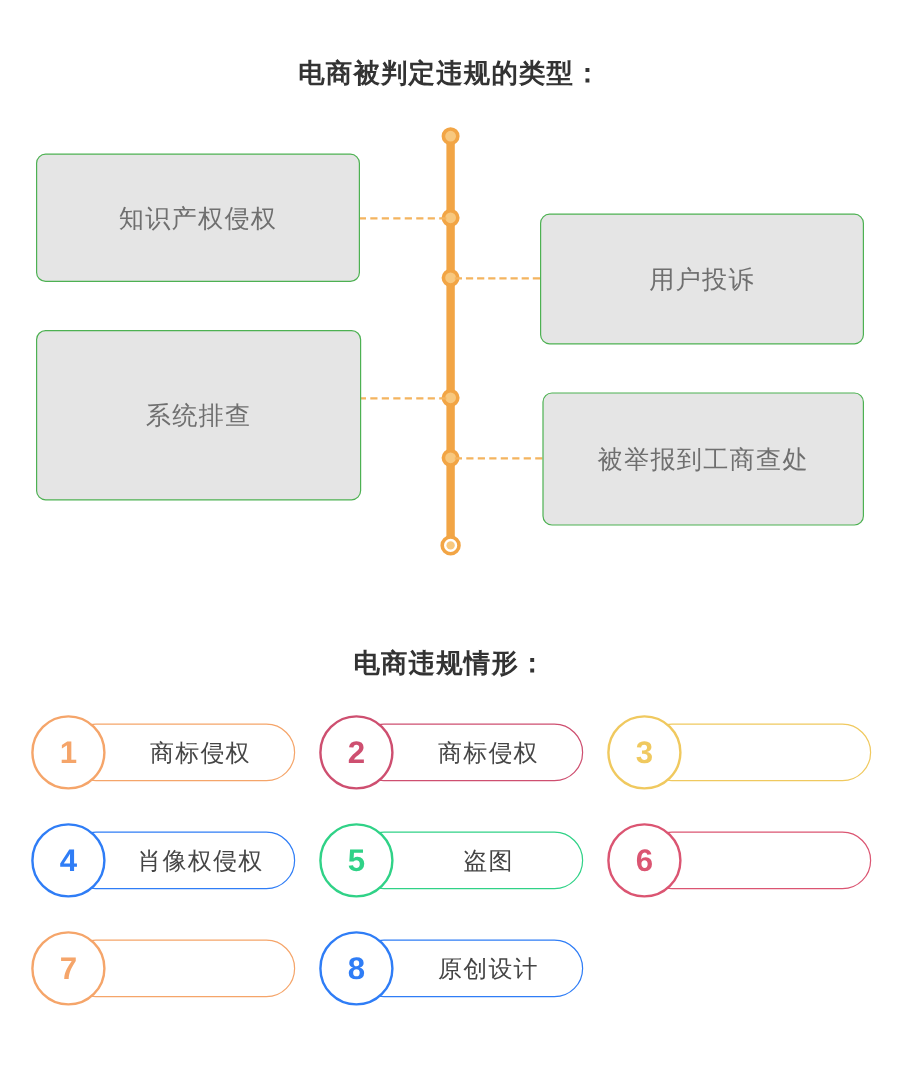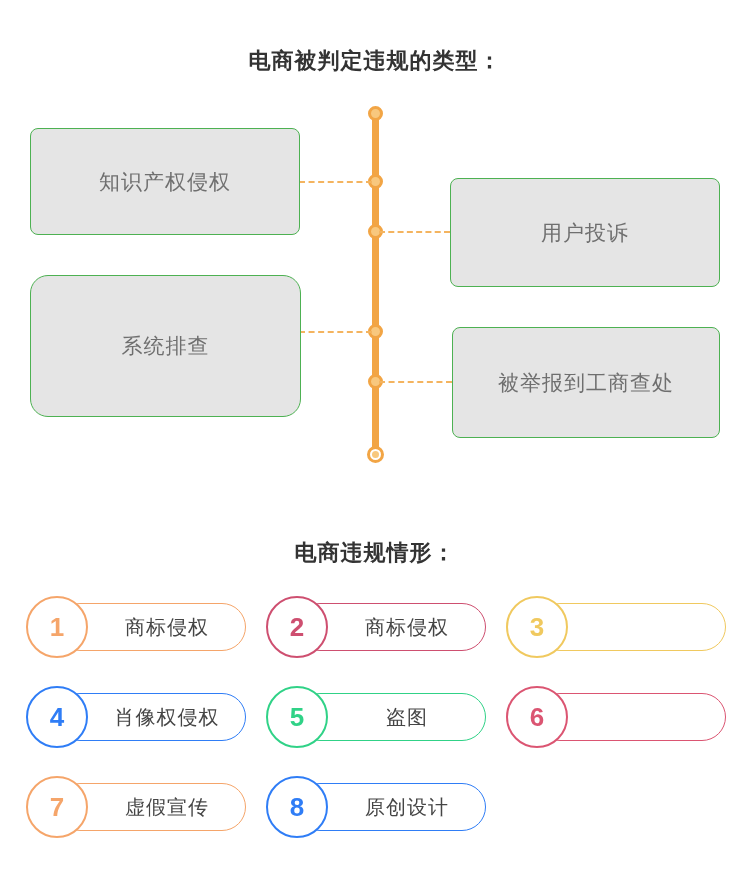--- a/index.html
+++ b/index.html
@@ -49,21 +49,21 @@
   .node-box{
     position:absolute;
     border:1.5px solid var(--green,#4DB152);
     border-radius:8px;background:#e5e5e5;
     display:flex;align-items:center;justify-content:center;
     color:var(--boxtext,#6F6F6F);
     font-size:21px;letter-spacing:1px;
   }
   .box-l1{left:30px;top:128px;width:268px;height:105px;}
   .box-r1{left:450px;top:178px;width:268px;height:107px;text-align:center;}
-  .box-l2{left:30px;top:275px;width:269px;height:140px;border-radius:18px;}
+  .box-l2{left:30px;top:275px;width:269px;height:140px;}
   .box-r2{left:452px;top:327px;width:266px;height:109px;}
 
   
   .pill{
     position:absolute;width:220px;height:62px;
   }
   .pill-body{
     position:absolute;left:30px;right:0;top:7px;bottom:7px;
     border:1.5px solid var(--c,#999);
     border-radius:24px;background:#ffffff;
@@ -177,21 +177,20 @@
       <div class="pill-circle">
         <span class="pill-num">6</span>
       </div>
     </div>
 
     <div class="pill p7" style="--c: #F5A56A;">
       <div class="pill-body"></div>
       <div class="pill-circle">
         <span class="pill-num">7</span>
       </div>
-      <span class="pill-label">虚假宣传</span>
     </div>
 
     <div class="pill p8" style="--c: #2F7DF6;">
       <div class="pill-body"></div>
       <div class="pill-circle">
         <span class="pill-num">8</span>
       </div>
       <span class="pill-label">原创设计</span>
     </div>
   </div>

